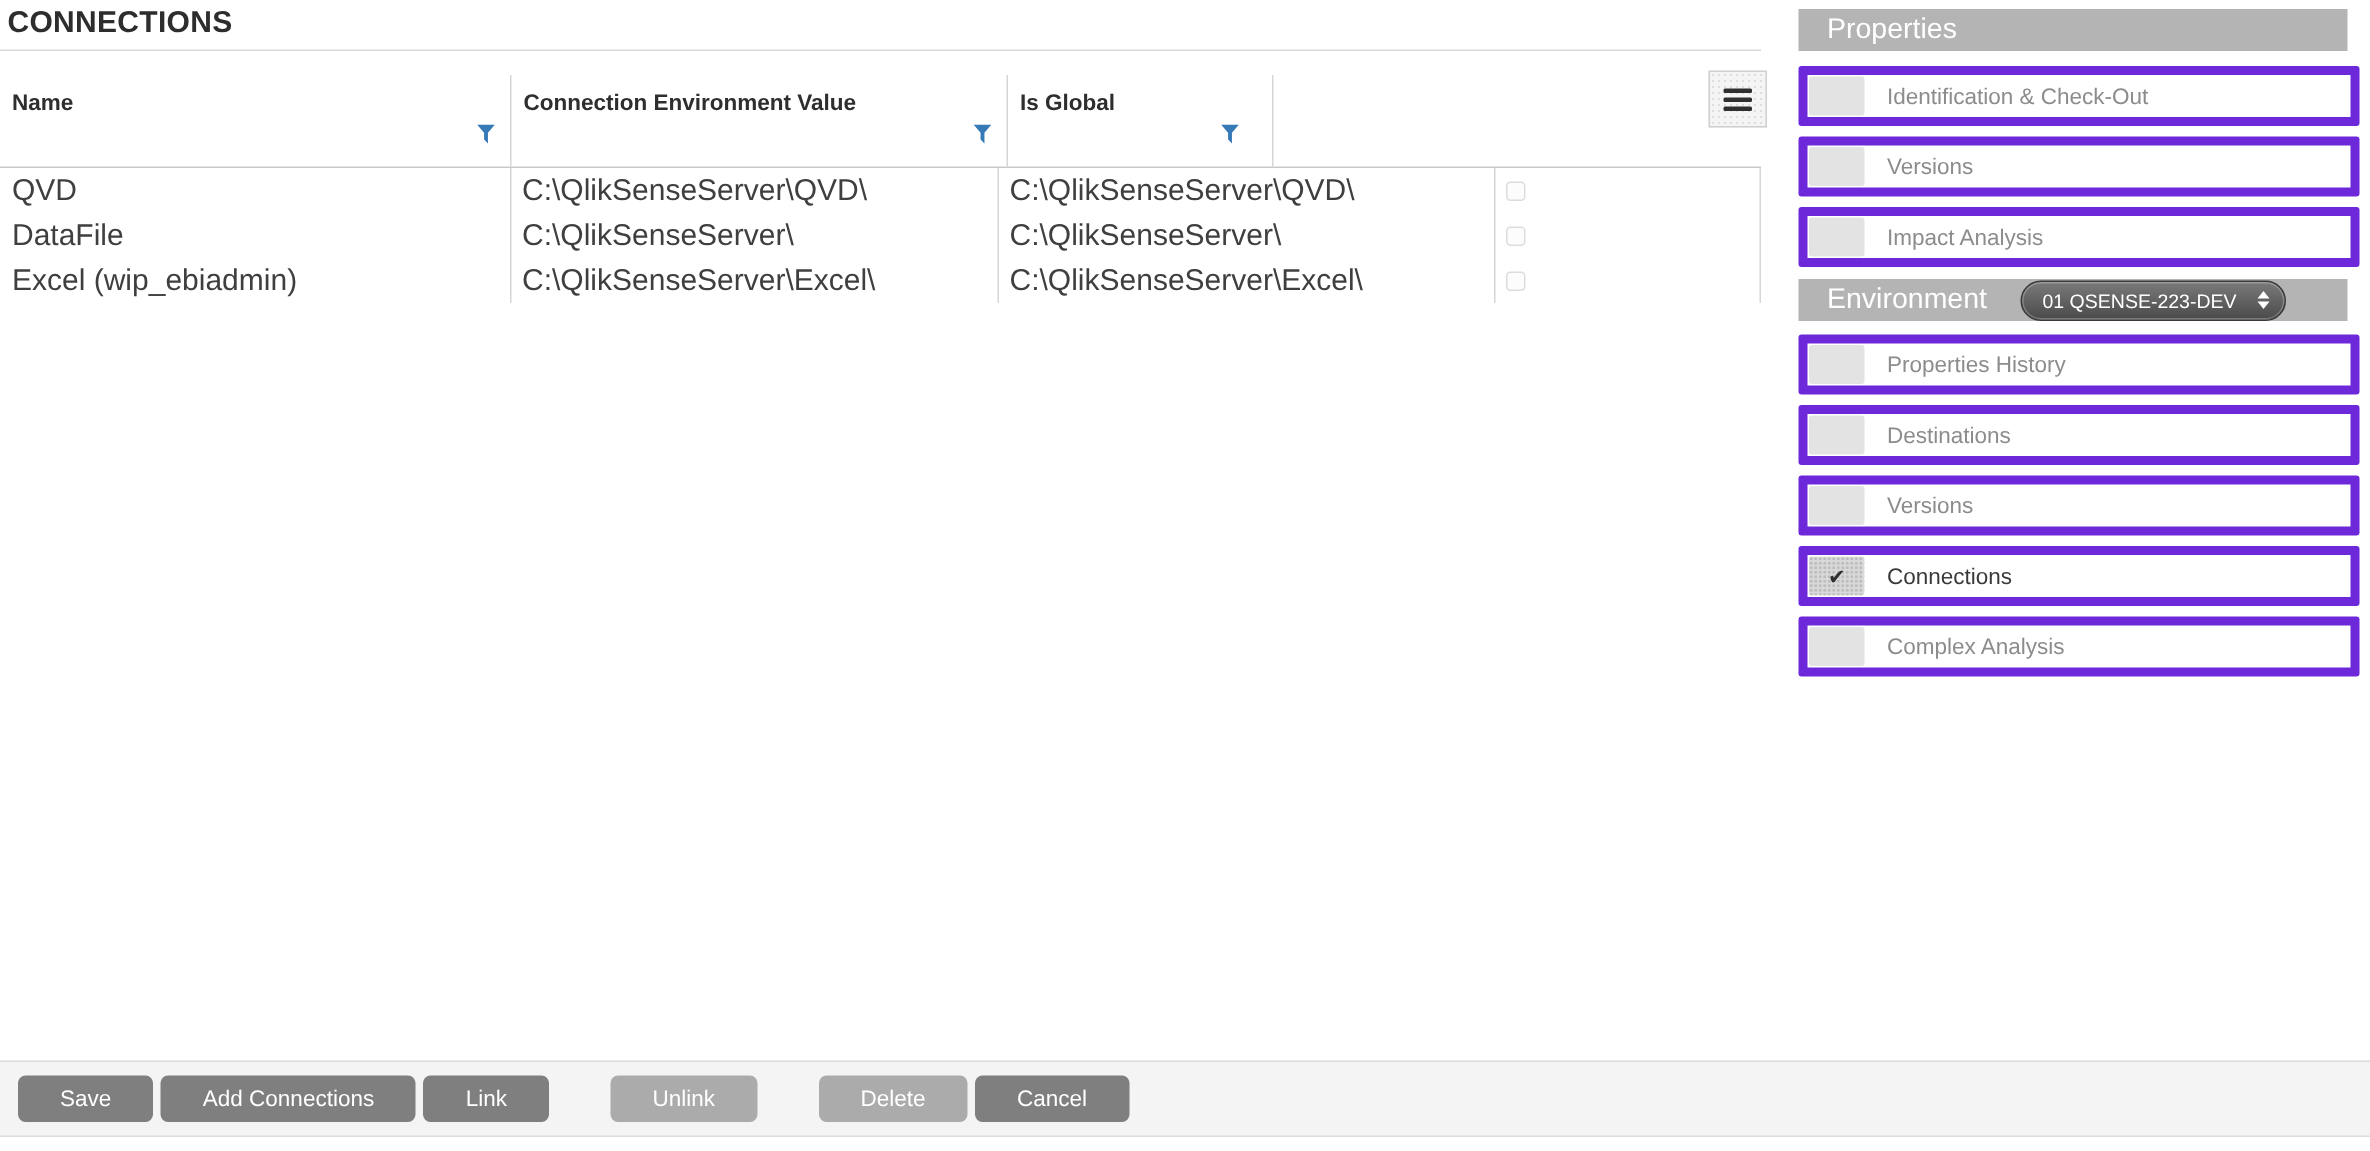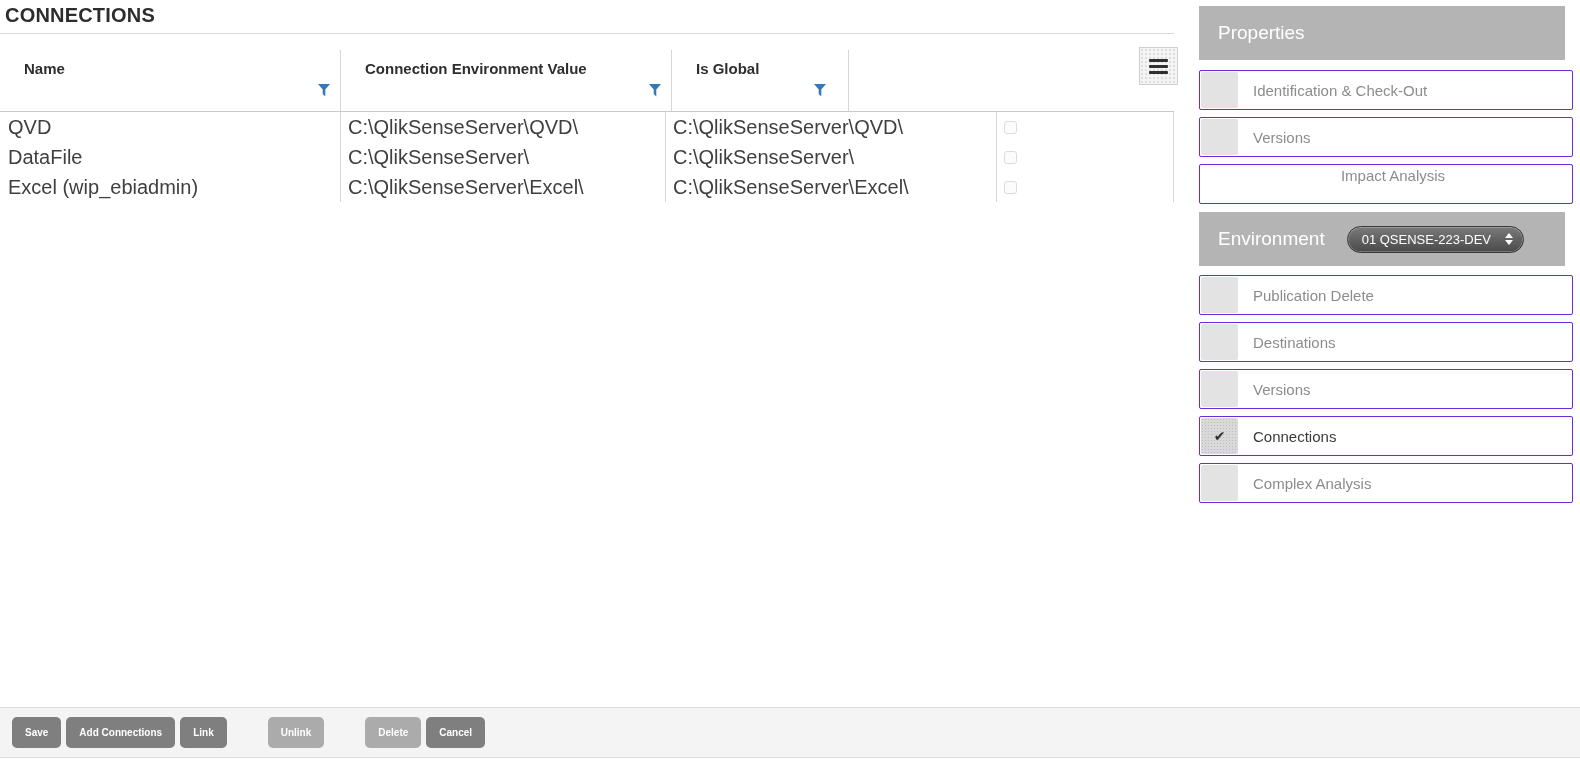--- a/index.html
+++ b/index.html
@@ -15,21 +15,21 @@
     font-size:20px;font-weight:700;color:#2d2d2d;letter-spacing:.2px;
   }
   .title-rule{
     position:absolute;top:33px;left:0;width:1174px;height:0;
     border-top:1px solid #d9d9d9;
   }
   .grid{position:absolute;top:50px;left:0;width:1174px;}
   .thead{display:flex;height:61px;border-bottom:1px solid #c9c9c9;position:relative;}
   .hcell{position:relative;box-sizing:border-box;border-right:1px solid #d6d6d6;}
   .hcell .hlabel{
-    display:block;padding:10px 0 0 24px;
+    display:block;padding:10px 0 0 8px;
     font-size:15px;font-weight:700;color:#2e2e2e;
   }
   .hcell .funnel{position:absolute;bottom:10px;right:10px;cursor:pointer;}
   .hcell.c4 .funnel{right:22px;}
   .c1{width:341px;}
   .c2{width:325px;}
   .c3{width:331px;}
   .c4{width:177px;}
   .menu-btn{
     position:absolute;top:-3px;right:-4px;width:39px;height:38px;
@@ -49,32 +49,32 @@
   .tcell.c2,.tcell.c3{padding-left:7px;}
   .cbx{
     width:13px;height:13px;margin-left:7px;box-sizing:border-box;
     border:1px solid #dcdcdc;border-radius:3px;background:#fcfcfc;
     display:flex;align-items:center;justify-content:center;
     font-size:10px;color:#444;cursor:pointer;
   }
   
   .sidebar{position:absolute;left:1199px;top:6px;width:378px;}
   .side-header{
-    height:54px;width:366px;box-sizing:border-box;background:#b4b4b4;
+    height:28px;width:366px;box-sizing:border-box;background:#b4b4b4;
     color:#ffffff;font-size:19px;font-weight:400;
     display:flex;align-items:center;padding-left:19px;
     margin-bottom:10px;
   }
   .side-header.env{margin-bottom:9px;}
   .side-card{
     height:40px;width:374px;box-sizing:border-box;background:#ffffff;
-    border:1px solid #6d28d9;border-radius:2px;
+    border:6px solid #6d28d9;border-radius:2px;
     display:flex;align-items:stretch;margin-bottom:7px;cursor:pointer;
   }
-  .side-card.last-before-env{margin-bottom:8px;flex-direction:column;}
+  .side-card.last-before-env{margin-bottom:8px;}
   .side-card .box{
     width:37px;margin:1px;background:#e3e3e3;border-radius:2px;
     display:flex;align-items:center;justify-content:center;
     font-size:14px;color:#2e2e2e;
   }
   .side-card .lbl{
     align-self:center;margin-left:14px;font-size:15px;color:#8c8c8c;
   }
   .side-card.checked .box{
     background-color:#d9d9d9;
@@ -96,23 +96,23 @@
   .spin{display:flex;flex-direction:column;gap:2px;align-items:center;}
   .spin .up{width:0;height:0;border-left:4px solid transparent;border-right:4px solid transparent;border-bottom:5px solid #ffffff;}
   .spin .down{width:0;height:0;border-left:4px solid transparent;border-right:4px solid transparent;border-top:5px solid #ffffff;}
   
   .footer{
     position:absolute;left:0;top:707px;width:1580px;height:51px;box-sizing:border-box;
     background:#f4f4f4;border-top:1px solid #dddddd;border-bottom:1px solid #dddddd;
     display:flex;align-items:center;padding-left:12px;gap:5px;
   }
   .btn{
-    height:31px;padding:0 13px;border:none;border-radius:5px;
-    background:#7f7f7f;color:#ffffff;font-size:10px;
-    font-family:inherit;cursor:pointer;white-space:nowrap;font-weight:bold;
+    height:31px;padding:0 28px;border:none;border-radius:5px;
+    background:#7f7f7f;color:#ffffff;font-size:15px;
+    font-family:inherit;cursor:pointer;white-space:nowrap;
   }
   .btn.disabled{background:#ababab;cursor:default;margin-left:36px;}
 </style>
 </head>
 <body>
 
 <div class="page-title">CONNECTIONS</div>
 <div class="title-rule"></div>
 
 <div class="grid">
@@ -198,21 +198,21 @@
       <span class="val">01 QSENSE-223-DEV</span>
       <span class="spin">
         <span class="up"></span>
           <span class="down"></span>
       </span>
     </span>
   </div>
 
   <div class="side-card">
     <span class="box"></span>
-    <span class="lbl">Publication Delete</span>
+    <span class="lbl">Properties History</span>
   </div>
   <div class="side-card">
     <span class="box"></span>
     <span class="lbl">Destinations</span>
   </div>
   <div class="side-card">
     <span class="box"></span>
     <span class="lbl">Versions</span>
   </div>
   <div class="side-card checked">

